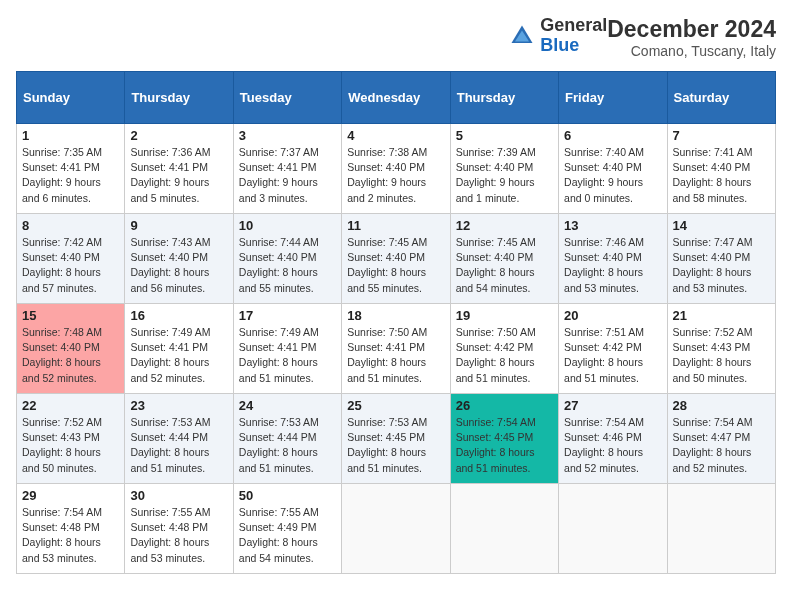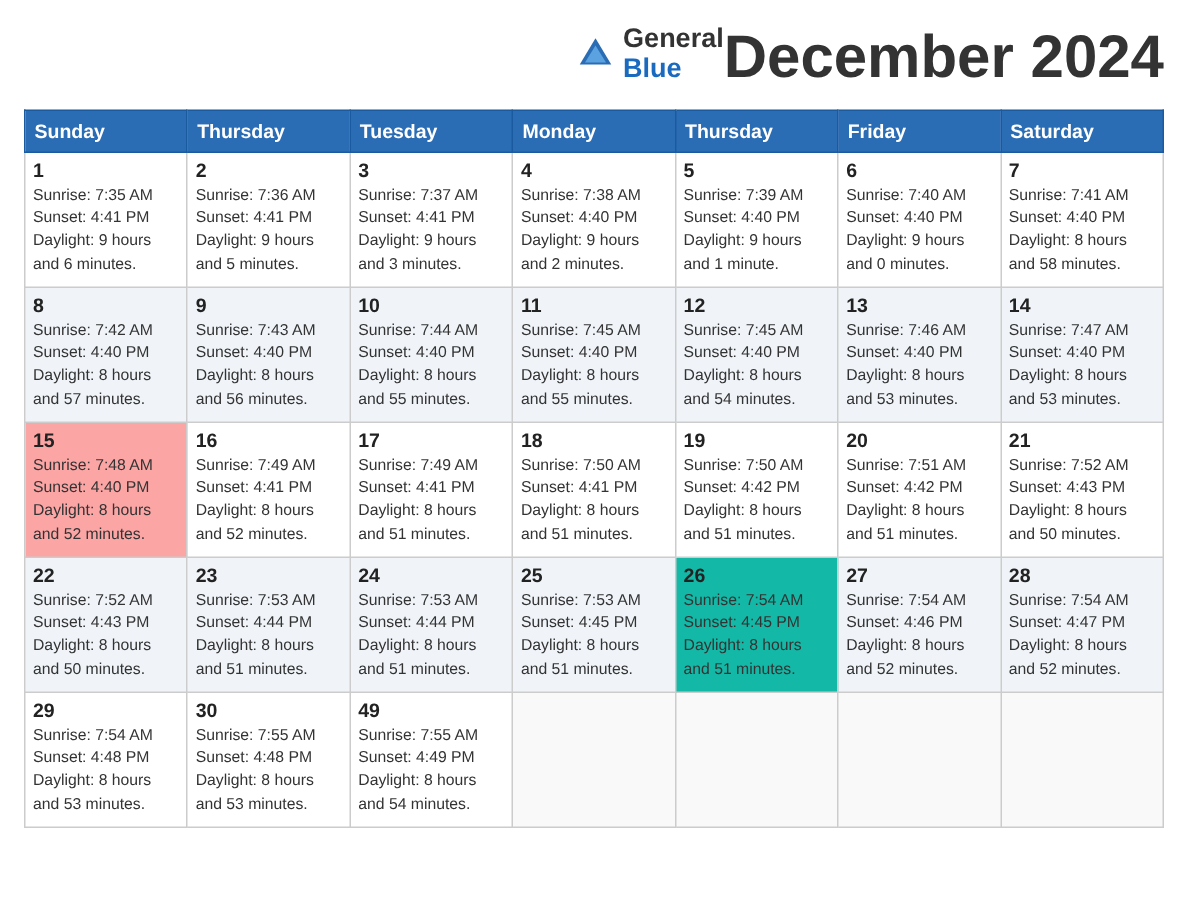--- a/index.html
+++ b/index.html
@@ -27,38 +27,38 @@
       line-height: 1.1;
     }
     .logo-text .general { color: #333; }
     .logo-text .blue { color: #1a6abf; }
     .logo-icon {
       width: 28px;
       height: 28px;
     }
     .title-block { text-align: right; }
     .month-title {
-      font-size: 40px;
+      font-size: 23px;
       font-weight: bold;
       color: #333;
     }
     .subtitle {
       font-size: 14px;
       color: #555;
     }
     .calendar {
       width: 100%;
       border-collapse: collapse;
       font-size: 11px;
     }
     .calendar th {
       background: #2a6db5;
       color: #fff;
       text-align: left;
-      padding: 6px 6px;
+      padding: 18px 6px;
       font-size: 13px;
       font-weight: bold;
       border: 1px solid #1a5a9e;
     }
     .calendar td {
       border: 1px solid #ccc;
       vertical-align: top;
       padding: 4px 5px;
       width: calc(100% / 7);
       height: 90px;
@@ -92,30 +92,31 @@
       <polygon points="20,5 35,30 5,30" fill="#2a6db5"></polygon>
       <polygon points="20,12 30,28 10,28" fill="#5ba3e0"></polygon>
     </svg>
     <div class="logo-text">
       <span class="general">General</span><br>
       <span class="blue">Blue</span>
     </div>
   </div>
   <div class="title-block">
     <div class="month-title">December 2024</div>
+    <div class="subtitle">Comano, Tuscany, Italy</div>
   </div>
 </div>
 
 <table class="calendar">
   <thead>
     <tr>
     <th>Sunday</th>
         <th>Thursday</th>
         <th>Tuesday</th>
-        <th>Monday</th>
+        <th>Wednesday</th>
         <th>Thursday</th>
         <th>Friday</th>
         <th>Saturday</th>
       </tr>
   </thead>
   <tbody id="calendar-body">
   <tr>
         <td style="background: rgb(255, 255, 255);">
         <span class="day-num">1</span>
         <div class="day-detail">
@@ -298,21 +299,21 @@
           Sunrise: 7:54 AM<br>Sunset: 4:48 PM<br>Daylight: 8 hours and 53 minutes.
         </div>
       </td>
         <td style="background: rgb(255, 255, 255);">
         <span class="day-num">30</span>
         <div class="day-detail">
           Sunrise: 7:55 AM<br>Sunset: 4:48 PM<br>Daylight: 8 hours and 53 minutes.
         </div>
       </td>
         <td style="background: rgb(255, 255, 255);">
-        <span class="day-num">49</span>
+        <span class="day-num">50</span>
         <div class="day-detail">
           Sunrise: 7:55 AM<br>Sunset: 4:49 PM<br>Daylight: 8 hours and 54 minutes.
         </div>
       </td>
         <td class="empty-cell"></td>
         <td class="empty-cell"></td>
         <td class="empty-cell"></td>
         <td class="empty-cell"></td>
       </tr>
     </tbody>

